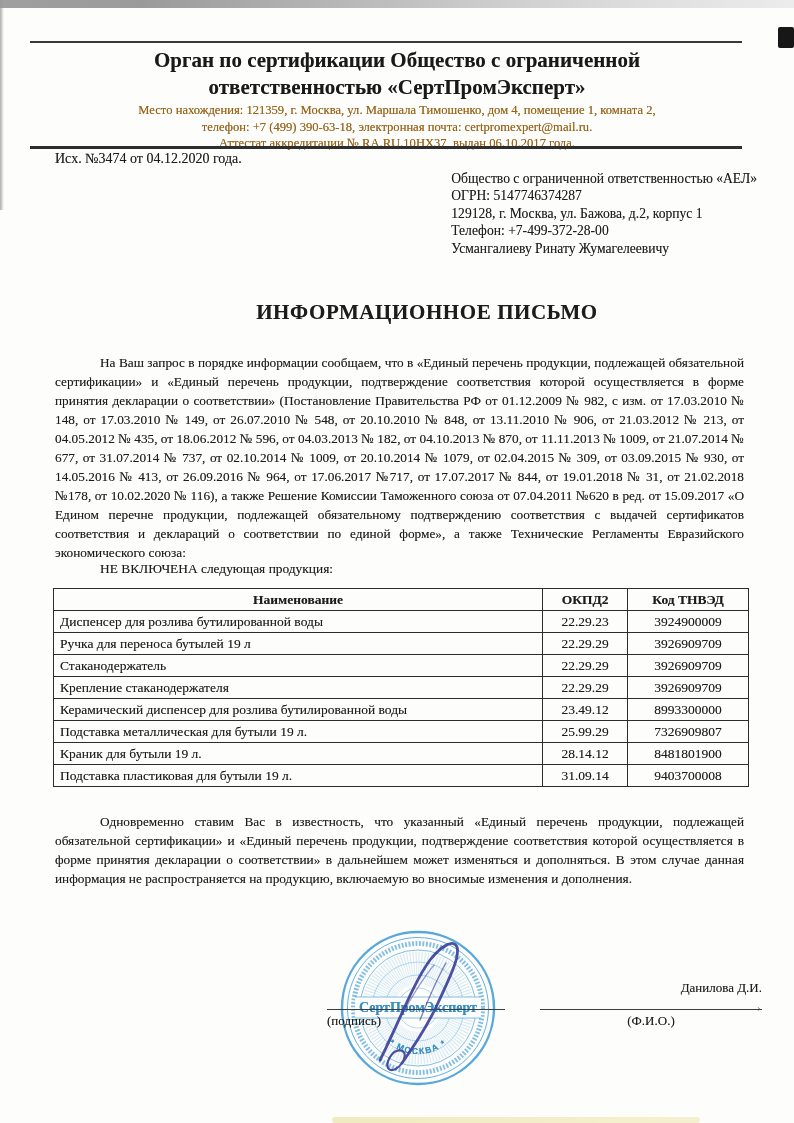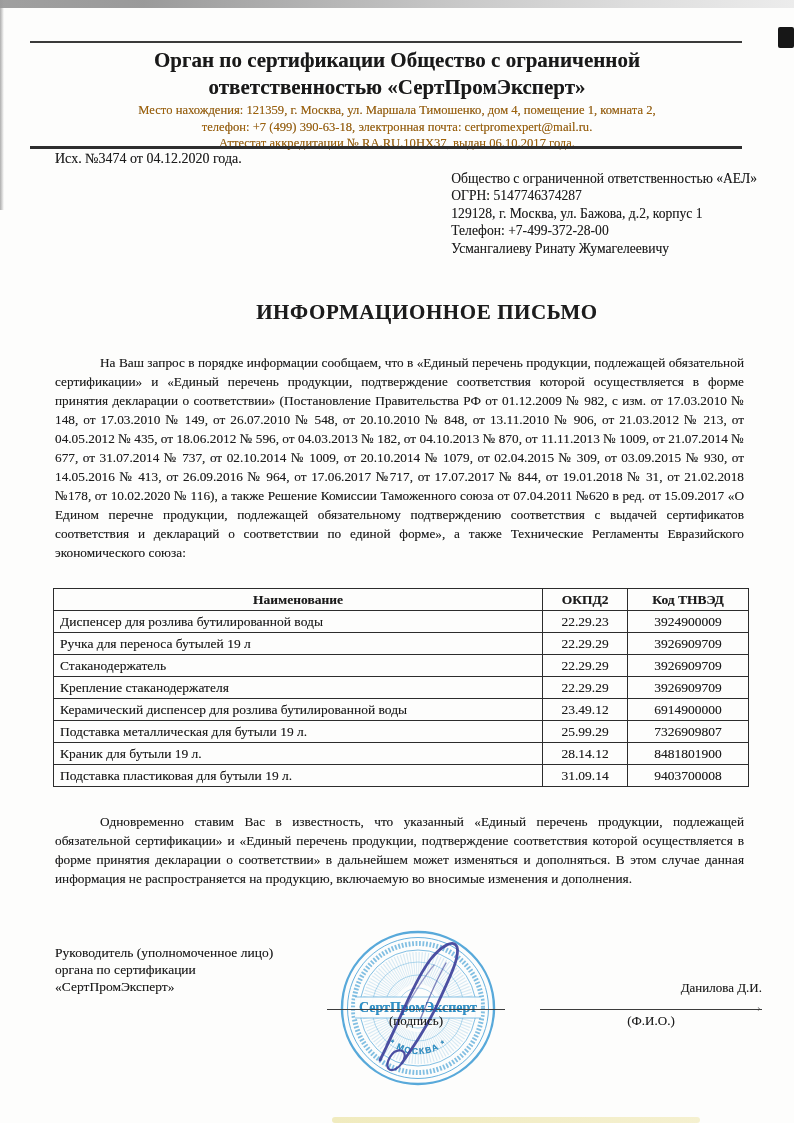--- a/index.html
+++ b/index.html
@@ -43,21 +43,21 @@
   table.products th, table.products td{border:1.3px solid #2c2c2c;padding:1px 6px;height:19px;}
   table.products{border:1.8px solid #222;}
   table.products th{font-weight:bold;text-align:center;}
   table.products td.code{text-align:center;}
   table.products td.name{text-align:left;margin-left:47px;}
   
   .sig-left{position:absolute;left:55px;top:944px;font-size:13.5px;line-height:17px;}
   .sig-name{position:absolute;left:540px;top:980px;width:222px;text-align:right;font-size:13px;}
   .line-sign{position:absolute;left:327px;top:1009px;width:178px;height:1.3px;background:#3c3c3c;z-index:3;}
   .line-fio{position:absolute;left:540px;top:1009px;width:222px;height:1.3px;background:#3c3c3c;z-index:3;}
-  .lbl-sign{position:absolute;left:327px;top:1013px;width:178px;text-align:center;font-size:13px;z-index:5;}
+  .lbl-sign{position:absolute;left:327px;top:1013px;width:178px;font-size:13px;z-index:5;}
   .lbl-fio{position:absolute;left:540px;top:1013px;width:222px;text-align:center;font-size:13px;z-index:5;}
   .fio-arrow{position:absolute;left:757px;top:1001px;color:#9b9b9b;font-size:11px;z-index:2;}
   .stamp-wrap{position:absolute;left:338px;top:928px;width:160px;height:160px;z-index:2;}
   .ink-wrap{position:absolute;left:350px;top:925px;width:140px;height:150px;z-index:4;}
 </style>
 </head>
 <body>
 
 <div class="page">
 
@@ -83,20 +83,21 @@
     <div>ОГРН: 5147746374287</div>
     <div>129128, г. Москва, ул. Бажова, д.2, корпус 1</div>
     <div>Телефон: +7-499-372-28-00</div>
     <div>Усмангалиеву Ринату Жумагелеевичу</div>
   </div>
 
   <div class="doc-title">ИНФОРМАЦИОННОЕ ПИСЬМО</div>
 
   <div class="para para-body">На Ваш запрос в порядке информации сообщаем, что в «Единый перечень продукции, подлежащей обязательной сертификации» и «Единый перечень продукции, подтверждение соответствия которой осуществляется в форме принятия декларации о соответствии» (Постановление Правительства РФ от 01.12.2009 № 982, с изм. от 17.03.2010 № 148, от 17.03.2010 № 149, от 26.07.2010 № 548, от 20.10.2010 № 848, от 13.11.2010 № 906, от 21.03.2012 № 213, от 04.05.2012 № 435, от 18.06.2012 № 596, от 04.03.2013 № 182, от 04.10.2013 № 870, от 11.11.2013 № 1009, от 21.07.2014 № 677, от 31.07.2014 № 737, от 02.10.2014 № 1009, от 20.10.2014 № 1079, от 02.04.2015 № 309, от 03.09.2015 № 930, от 14.05.2016 № 413, от 26.09.2016 № 964, от 17.06.2017 №717, от 17.07.2017 № 844, от 19.01.2018 № 31, от 21.02.2018 №178, от 10.02.2020 № 116), а также Решение Комиссии Таможенного союза от 07.04.2011 №620 в ред. от 15.09.2017 «О Едином перечне продукции, подлежащей обязательному подтверждению соответствия с выдачей сертификатов соответствия и деклараций о соответствии по единой форме», а также Технические Регламенты Евразийского экономического союза:</div>
 
+  <div class="not-included">НЕ ВКЛЮЧЕНА следующая продукция:</div>
 
   <table class="products">
     <colgroup>
       <col style="width:490px">
         <col style="width:85px">
         <col style="width:121px">
     </colgroup>
     <thead>
       <tr>
         <th>Наименование</th>
@@ -121,21 +122,21 @@
           <td class="code">3926909709</td>
         </tr>
         <tr>
           <td class="name">Крепление стаканодержателя</td>
           <td class="code">22.29.29</td>
           <td class="code">3926909709</td>
         </tr>
         <tr>
           <td class="name">Керамический диспенсер для розлива бутилированной воды</td>
           <td class="code">23.49.12</td>
-          <td class="code">6914900000</td>
+          <td class="code">8993300000</td>
         </tr>
         <tr>
           <td class="name">Подставка металлическая для бутыли 19 л.</td>
           <td class="code">25.99.29</td>
           <td class="code">7326909807</td>
         </tr>
         <tr>
           <td class="name">Краник для бутыли 19 л.</td>
           <td class="code">28.14.12</td>
           <td class="code">8481801900</td>
@@ -143,25 +144,20 @@
         <tr>
           <td class="name">Подставка пластиковая для бутыли 19 л.</td>
           <td class="code">31.09.14</td>
           <td class="code">9403700008</td>
         </tr>
       </tbody>
   </table>
 
   <div class="para para-close">Одновременно ставим Вас в известность, что указанный «Единый перечень продукции, подлежащей обязательной сертификации» и «Единый перечень продукции, подтверждение соответствия которой осуществляется в форме принятия декларации о соответствии» в дальнейшем может изменяться и дополняться. В этом случае данная информация не распространяется на продукцию, включаемую во вносимые изменения и дополнения.</div>
 
-  <div class="sig-left">
-    <div>Руководитель (уполномоченное лицо)</div>
-    <div>органа по сертификации</div>
-    <div>«СертПромЭксперт»</div>
-  </div>
 
   <div class="sig-name">Данилова Д.И.</div>
   <div class="line-sign"></div>
   <div class="line-fio"></div>
   <div class="lbl-sign">(подпись)</div>
   <div class="lbl-fio">(Ф.И.О.)</div>
   <div class="fio-arrow">›</div>
 
   <div class="stamp-wrap">
     <svg width="160" height="160" viewBox="0 0 160 160">

